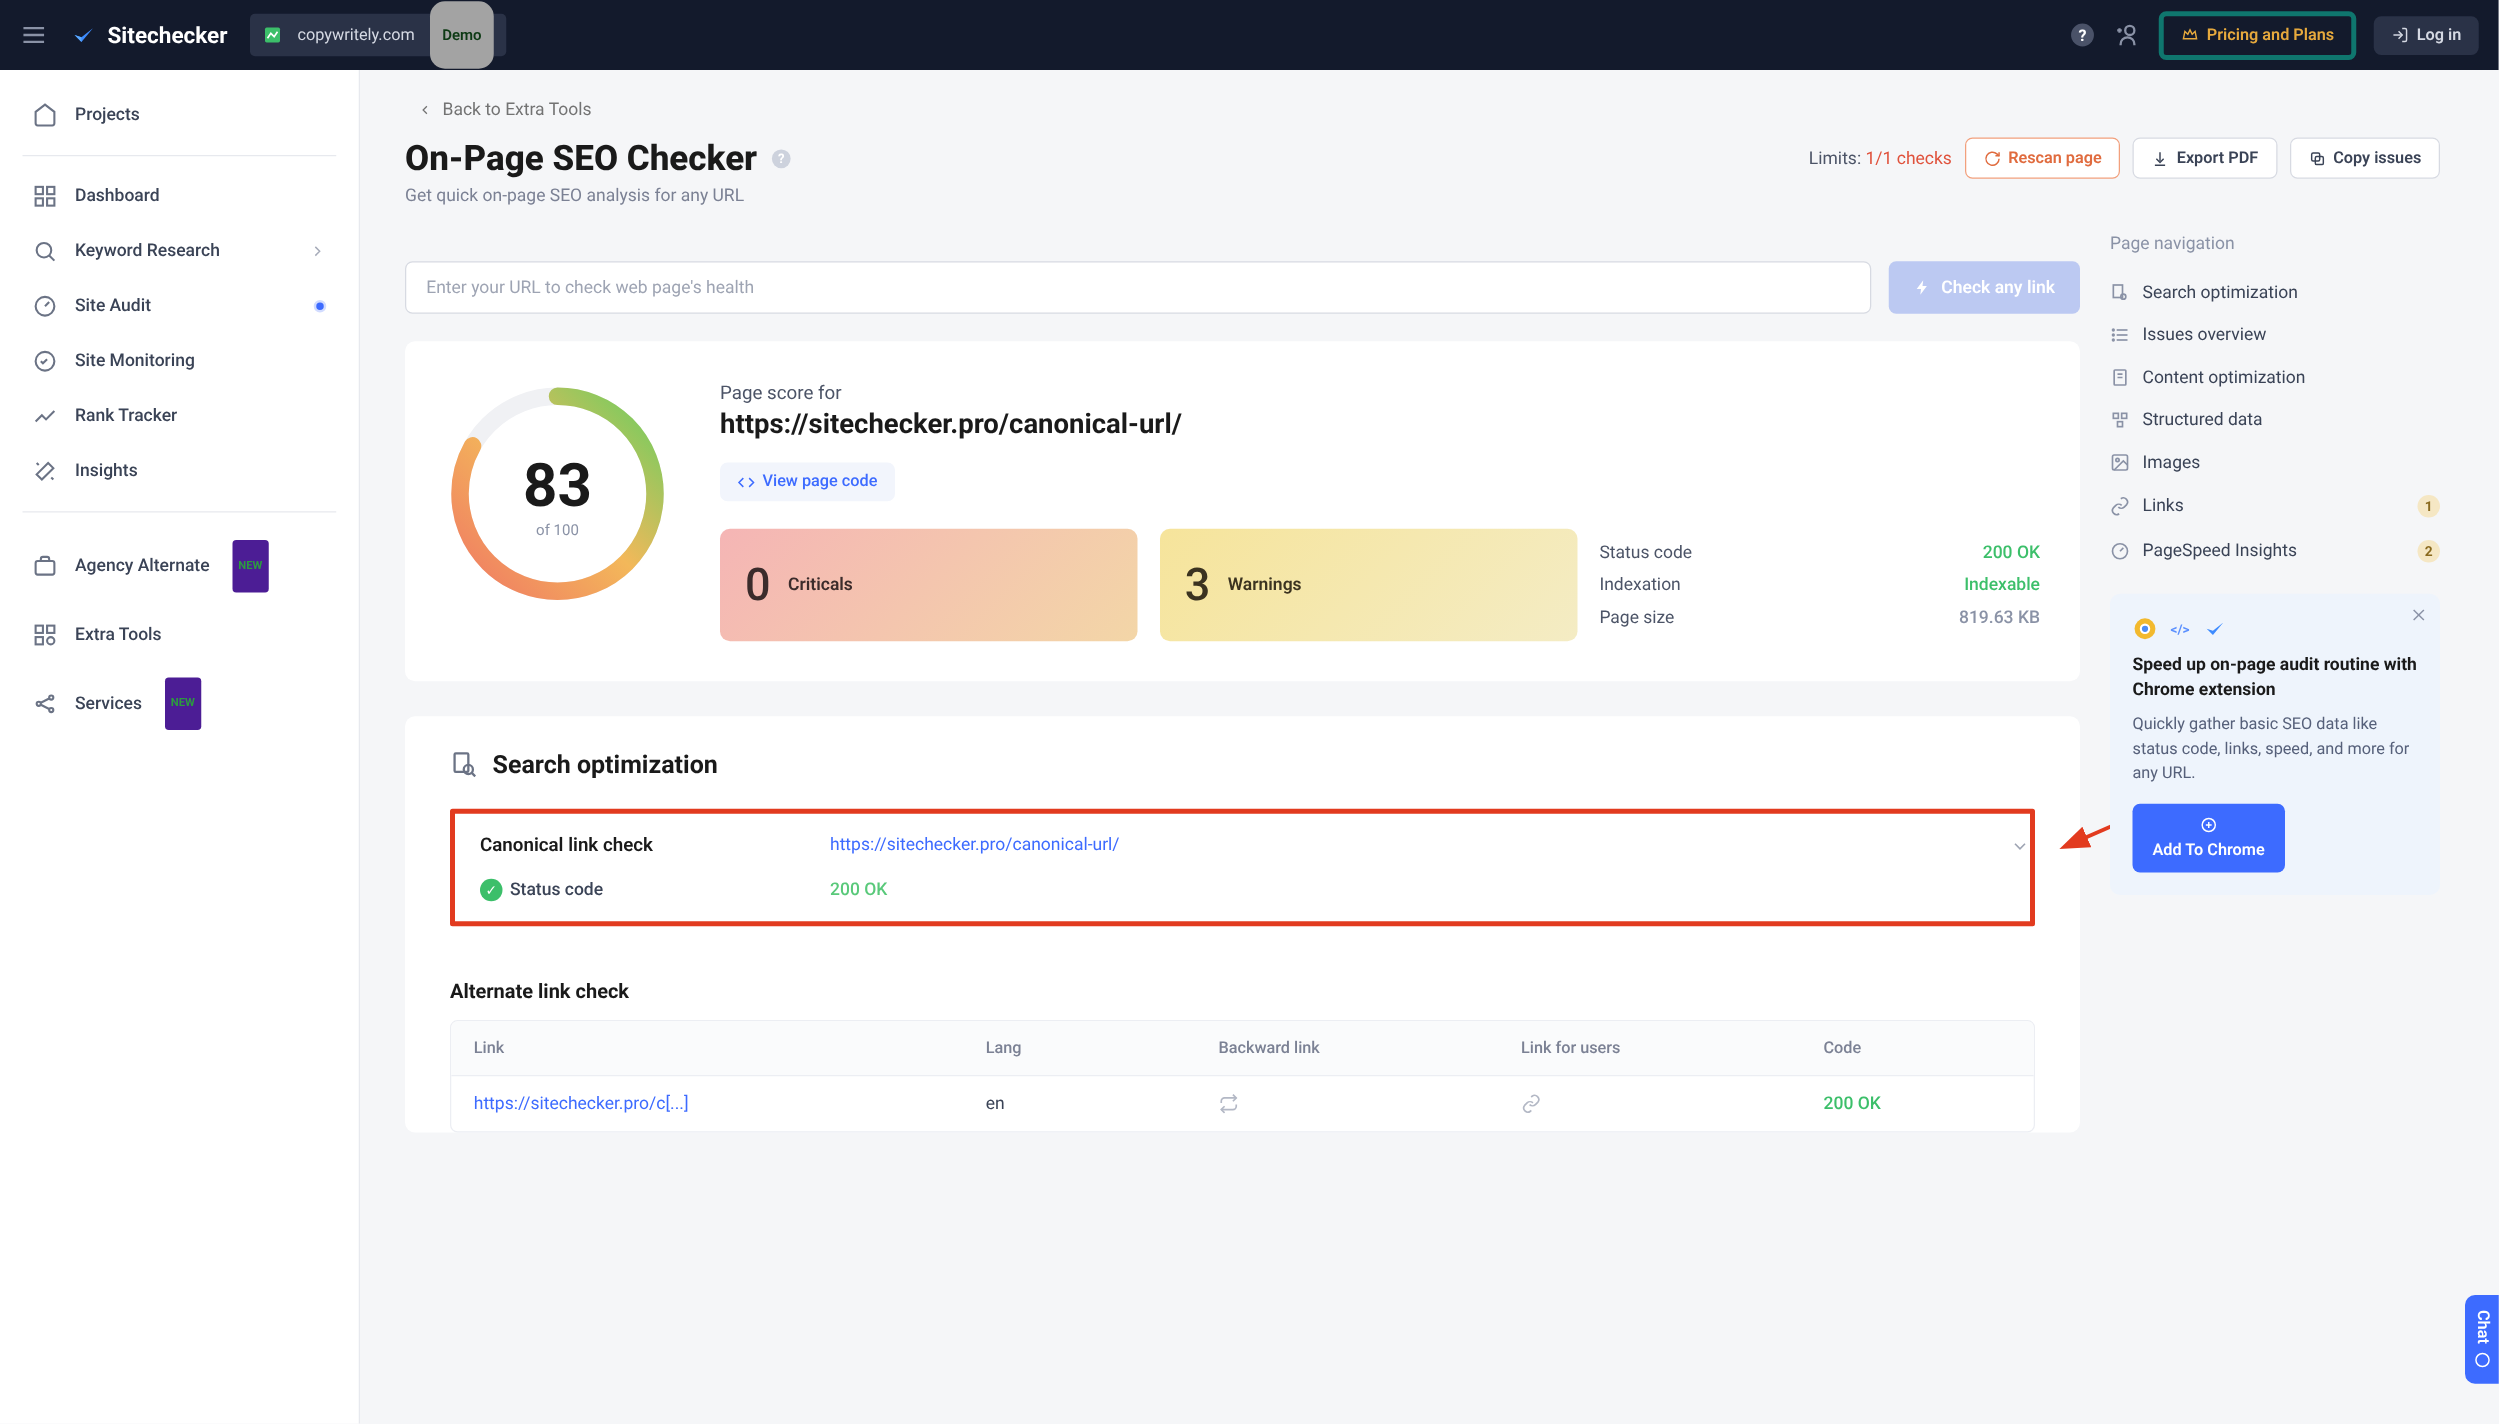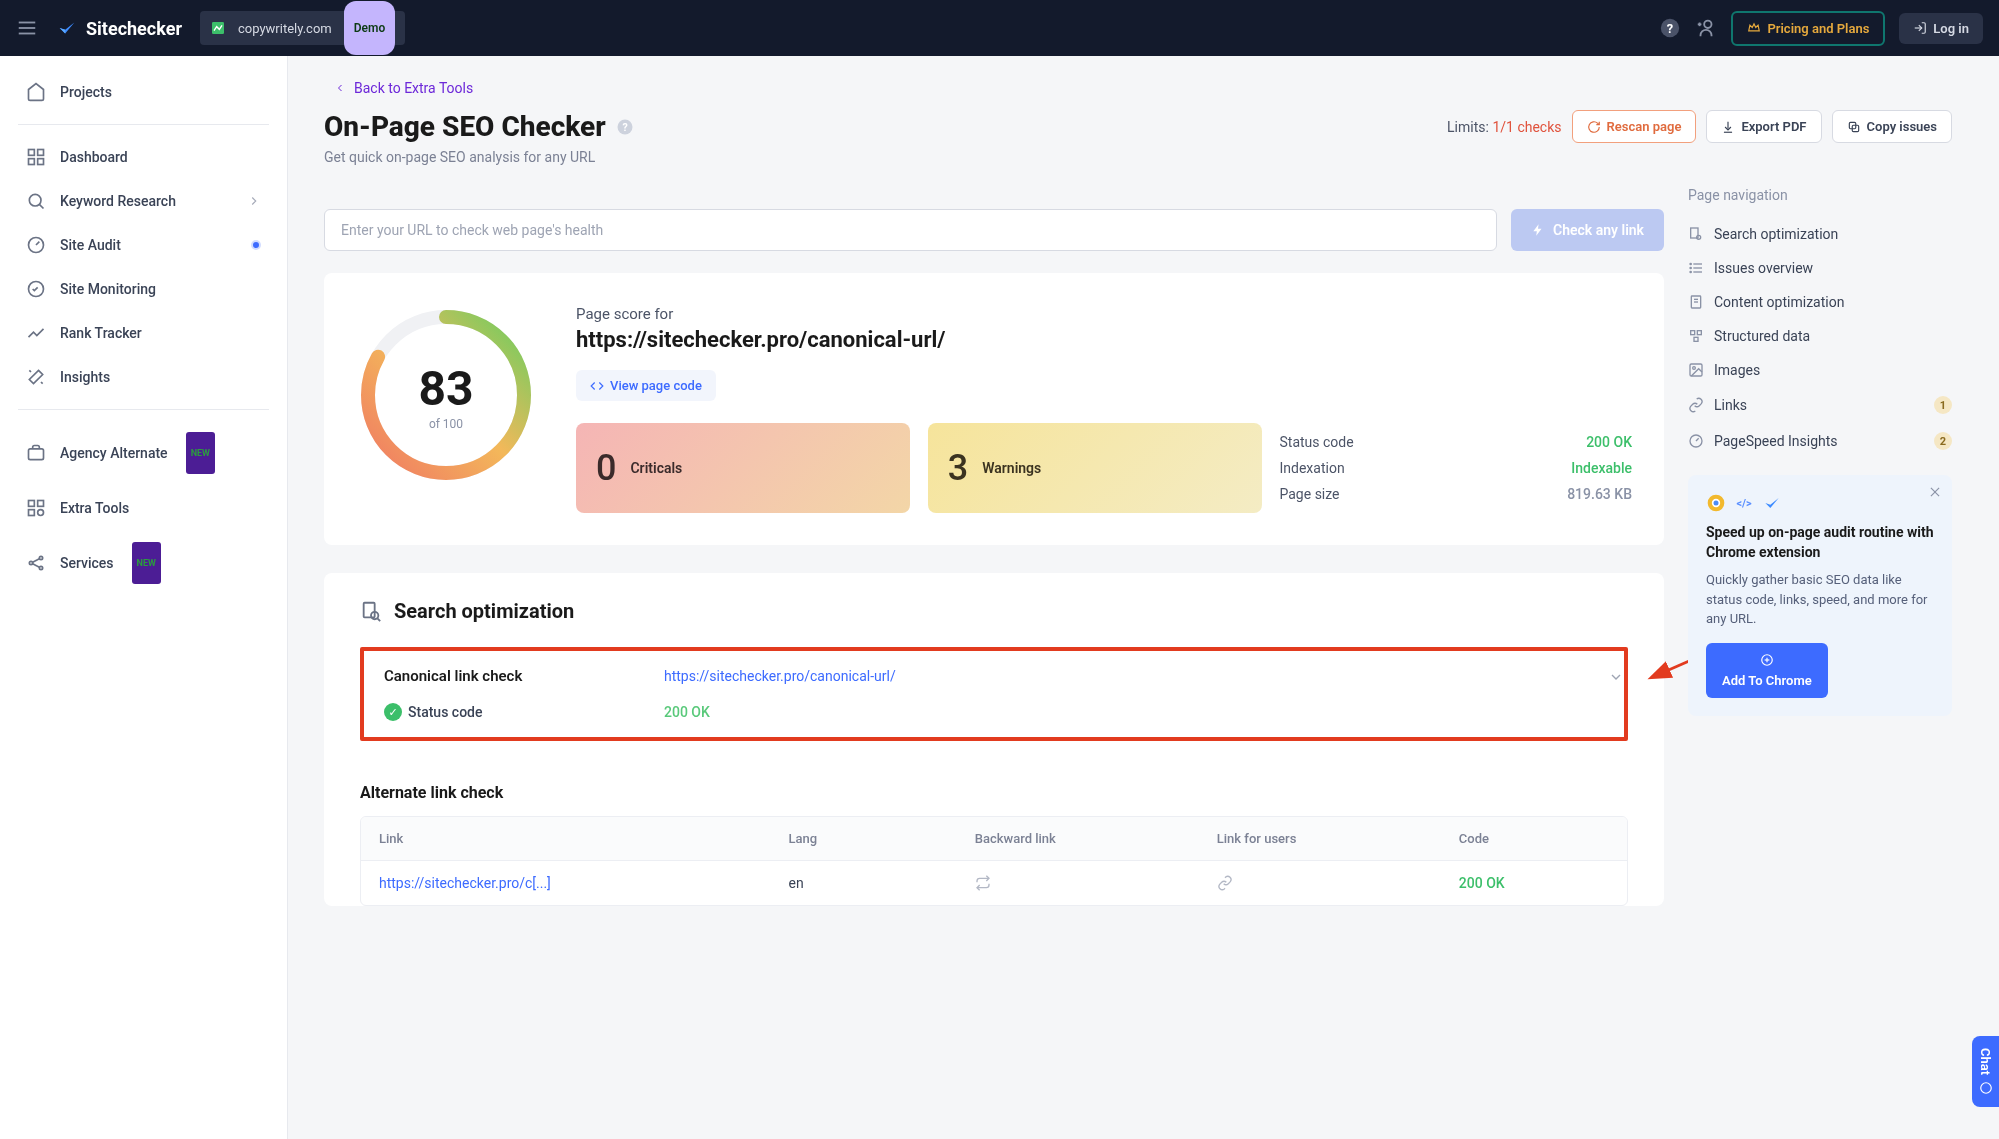--- a/index.html
+++ b/index.html
@@ -5,41 +5,41 @@
 * { margin: 0; padding: 0; box-sizing: border-box; font-family: -apple-system, BlinkMacSystemFont, "Segoe UI", Roboto, sans-serif; }
 body { background: #f5f6f8; color: #1a1a1a; font-size: 14px; }
 
 
 .topbar { background: #131a2c; height: 56px; display: flex; align-items: center; padding: 0 16px; gap: 18px; }
 .topbar .hamburger { color: #8a92a6; cursor: pointer; }
 .topbar .logo { display: flex; align-items: center; gap: 8px; color: #fff; font-weight: 700; font-size: 18px; }
 .topbar .logo-icon { width: 22px; height: 22px; }
 .topbar .domain-pill { background: #2a3247; border-radius: 4px; height: 34px; display: flex; align-items: center; padding: 0 10px; gap: 12px; }
 .topbar .domain-pill .domain-text { color: #d5d9e3; font-size: 13px; }
-.topbar .domain-pill .demo-badge { background: #c4b5fd; color: #0d3a14; font-size: 12px; font-weight: 600; padding: 20px 10px; border-radius: 12px; }
+.topbar .domain-pill .demo-badge { background: #a3a3a3; color: #0d3a14; font-size: 12px; font-weight: 600; padding: 20px 10px; border-radius: 12px; }
 .topbar .spacer { flex: 1; }
 .topbar .right-group { display: flex; align-items: center; gap: 14px; }
 .topbar .icon-btn { color: #8a92a6; cursor: pointer; }
-.topbar .pricing-btn { border: 2px solid #0f766e; color: #e6a93d; background: transparent; padding: 8px 14px; border-radius: 6px; font-size: 13px; font-weight: 600; display: flex; align-items: center; gap: 6px; cursor: pointer; }
+.topbar .pricing-btn { border: 4px solid #0f766e; color: #e6a93d; background: transparent; padding: 8px 14px; border-radius: 6px; font-size: 13px; font-weight: 600; display: flex; align-items: center; gap: 6px; cursor: pointer; }
 .topbar .login-btn { background: #2a3247; color: #d5d9e3; border: none; padding: 8px 14px; border-radius: 6px; font-size: 13px; font-weight: 600; display: flex; align-items: center; gap: 6px; cursor: pointer; }
 
 
 .main-wrap { display: flex; }
 .sidebar { width: 288px; background: #fff; border-right: 1px solid #e7e9ee; min-height: calc(100vh - 56px); padding: 14px 0; }
 .sidebar .group { padding: 0 10px; }
 .sidebar .divider { height: 1px; background: #e7e9ee; margin: 10px 18px; }
 .sidebar .item { display: flex; align-items: center; gap: 14px; padding: 12px 16px; color: #3a4356; font-size: 14px; font-weight: 500; cursor: pointer; border-radius: 6px; }
 .sidebar .item .icon { width: 20px; height: 20px; color: #6b7385; }
 .sidebar .item .chevron { margin-left: auto; color: #a6abb9; }
 .sidebar .item .dot { margin-left: auto; width: 10px; height: 10px; border-radius: 50%; background: #3d6bff; border: 2px solid #d2dcff; }
 .sidebar .badge-new { background: #4c1d95; color: #2c9b3f; font-size: 9px; font-weight: 700; padding: 16px 5px; border-radius: 3px; margin-left: 4px; }
 
 
 .content { flex: 1; padding: 18px 36px 40px 36px; max-width: 1700px; }
-.back-link { display: inline-flex; align-items: center; gap: 8px; color: #6d28d9; font-size: 14px; padding: 6px 0 14px 10px; cursor: pointer; }
+.back-link { display: inline-flex; align-items: center; gap: 8px; color: #737373; font-size: 14px; padding: 6px 0 14px 10px; cursor: pointer; }
 .page-header { display: flex; align-items: flex-start; gap: 20px; }
 .page-header .titles h1 { font-size: 28px; font-weight: 800; color: #1a1a1a; display: flex; align-items: center; gap: 10px; }
 .page-header .titles .sub { color: #7b8194; font-size: 14px; margin-top: 6px; }
 .page-header .actions { margin-left: auto; display: flex; align-items: center; gap: 10px; }
 .limits { font-size: 14px; color: #4c5467; }
 .limits .red { color: #e0523c; }
 .btn-outline { background: #fff; border: 1px solid #d7dae2; border-radius: 6px; padding: 8px 14px; font-size: 13px; font-weight: 600; color: #3a4356; display: flex; align-items: center; gap: 6px; cursor: pointer; }
 .btn-outline.rescan { border-color: #f2a07d; color: #e06b3e; }
 
 

